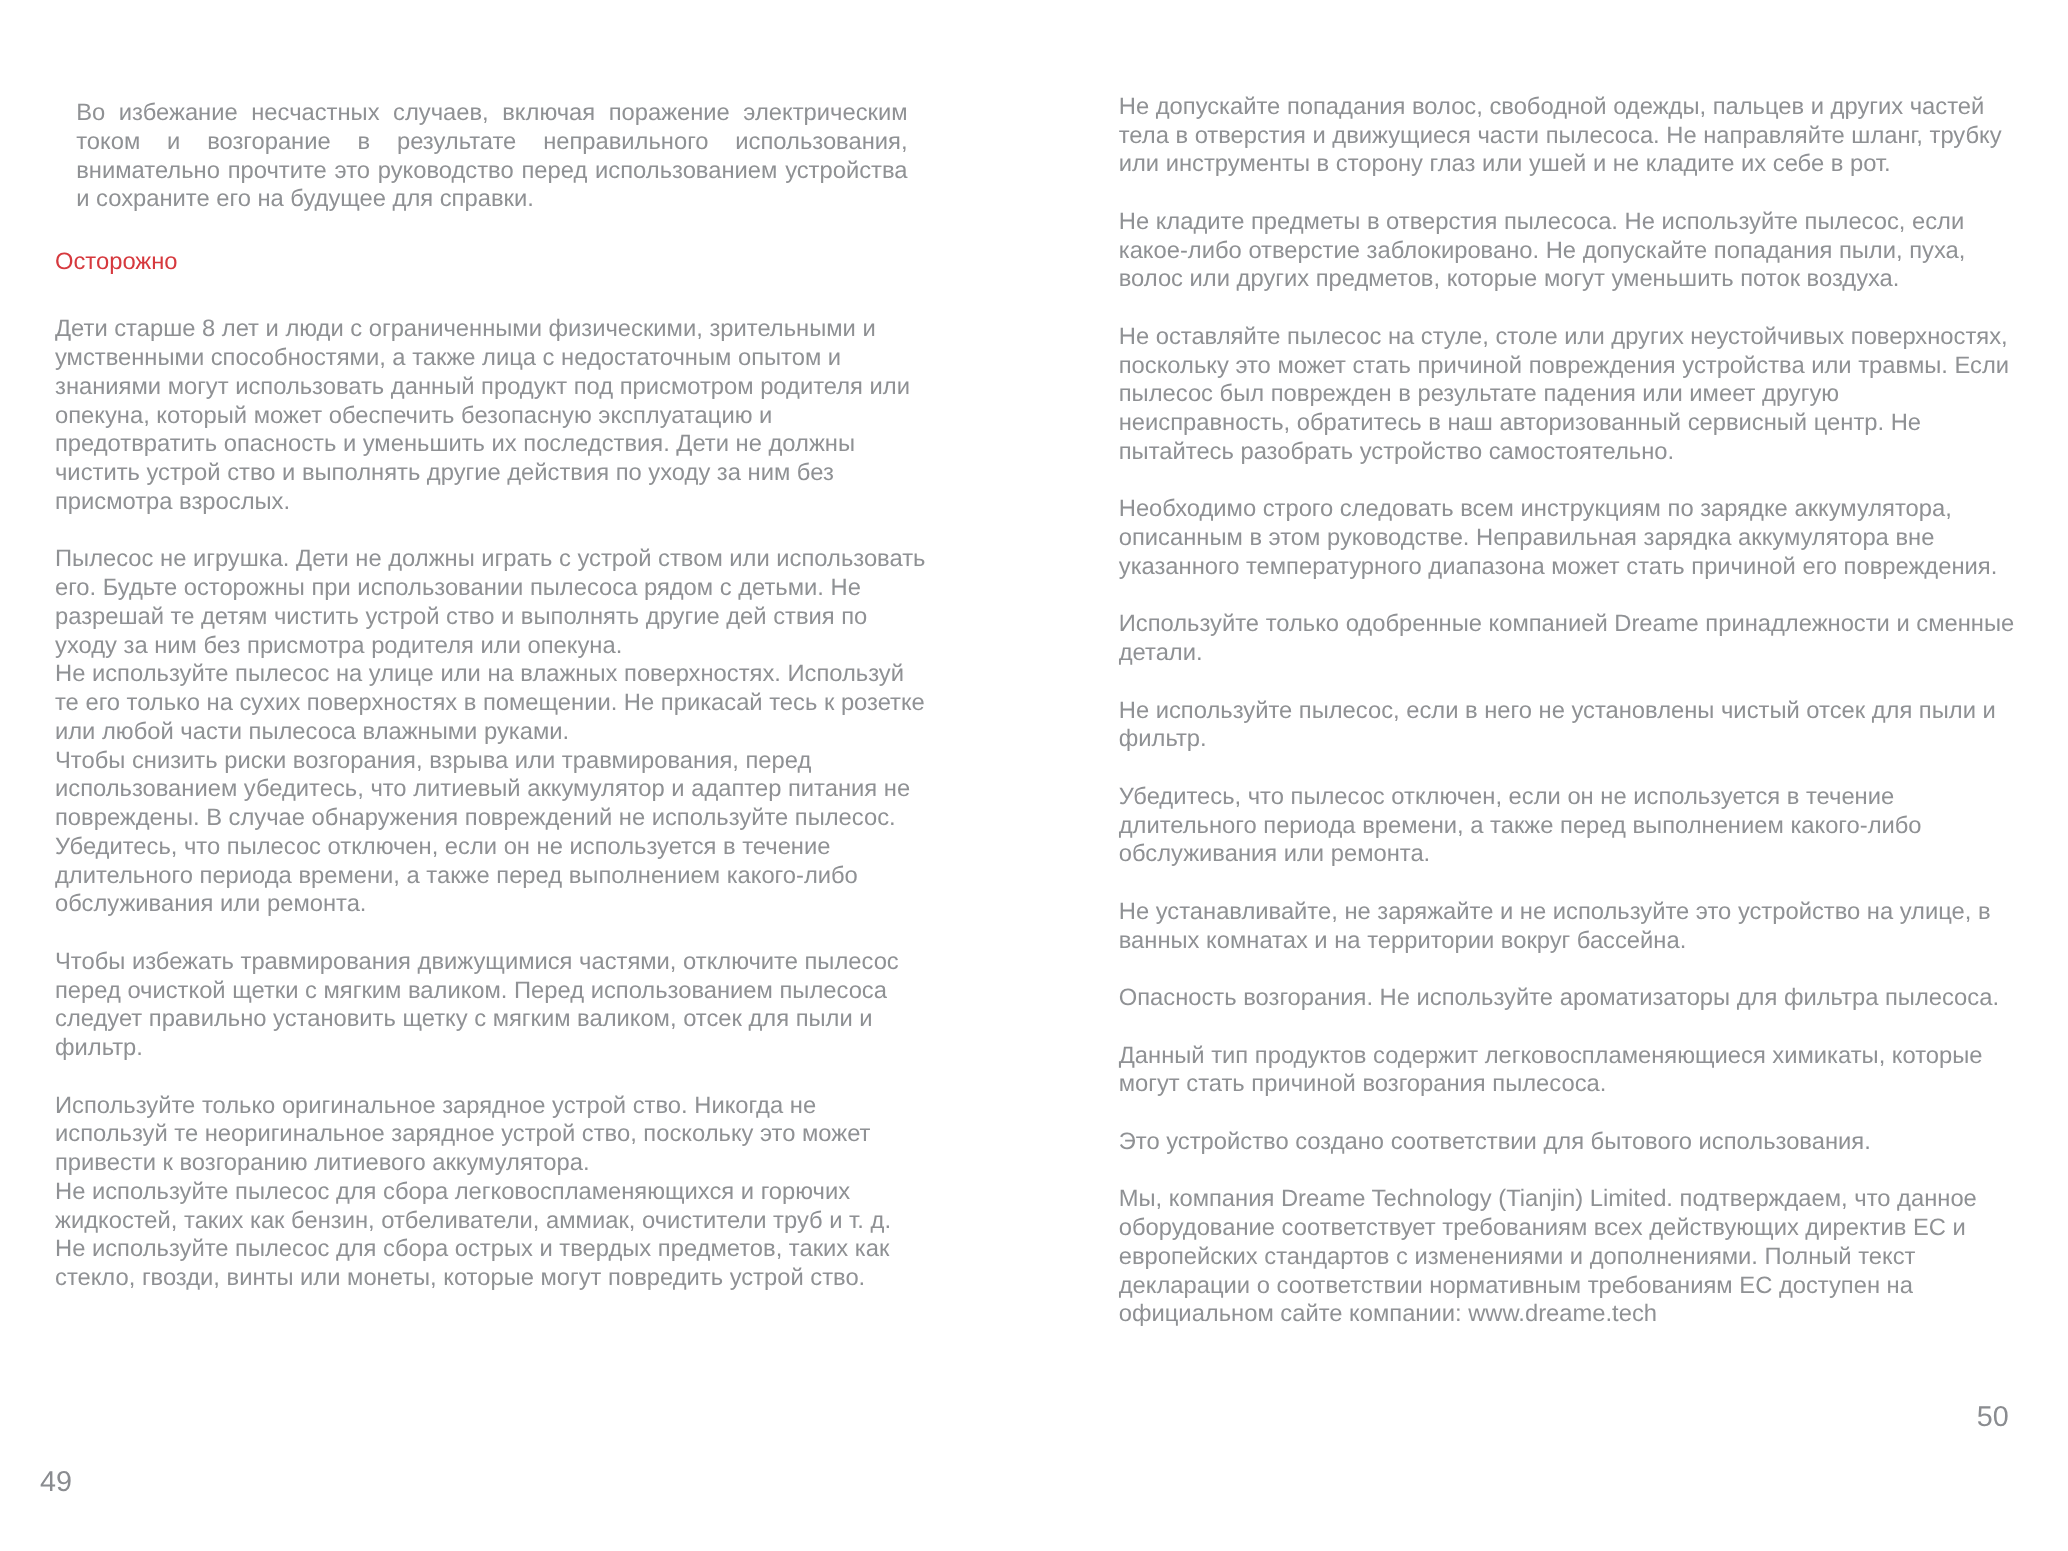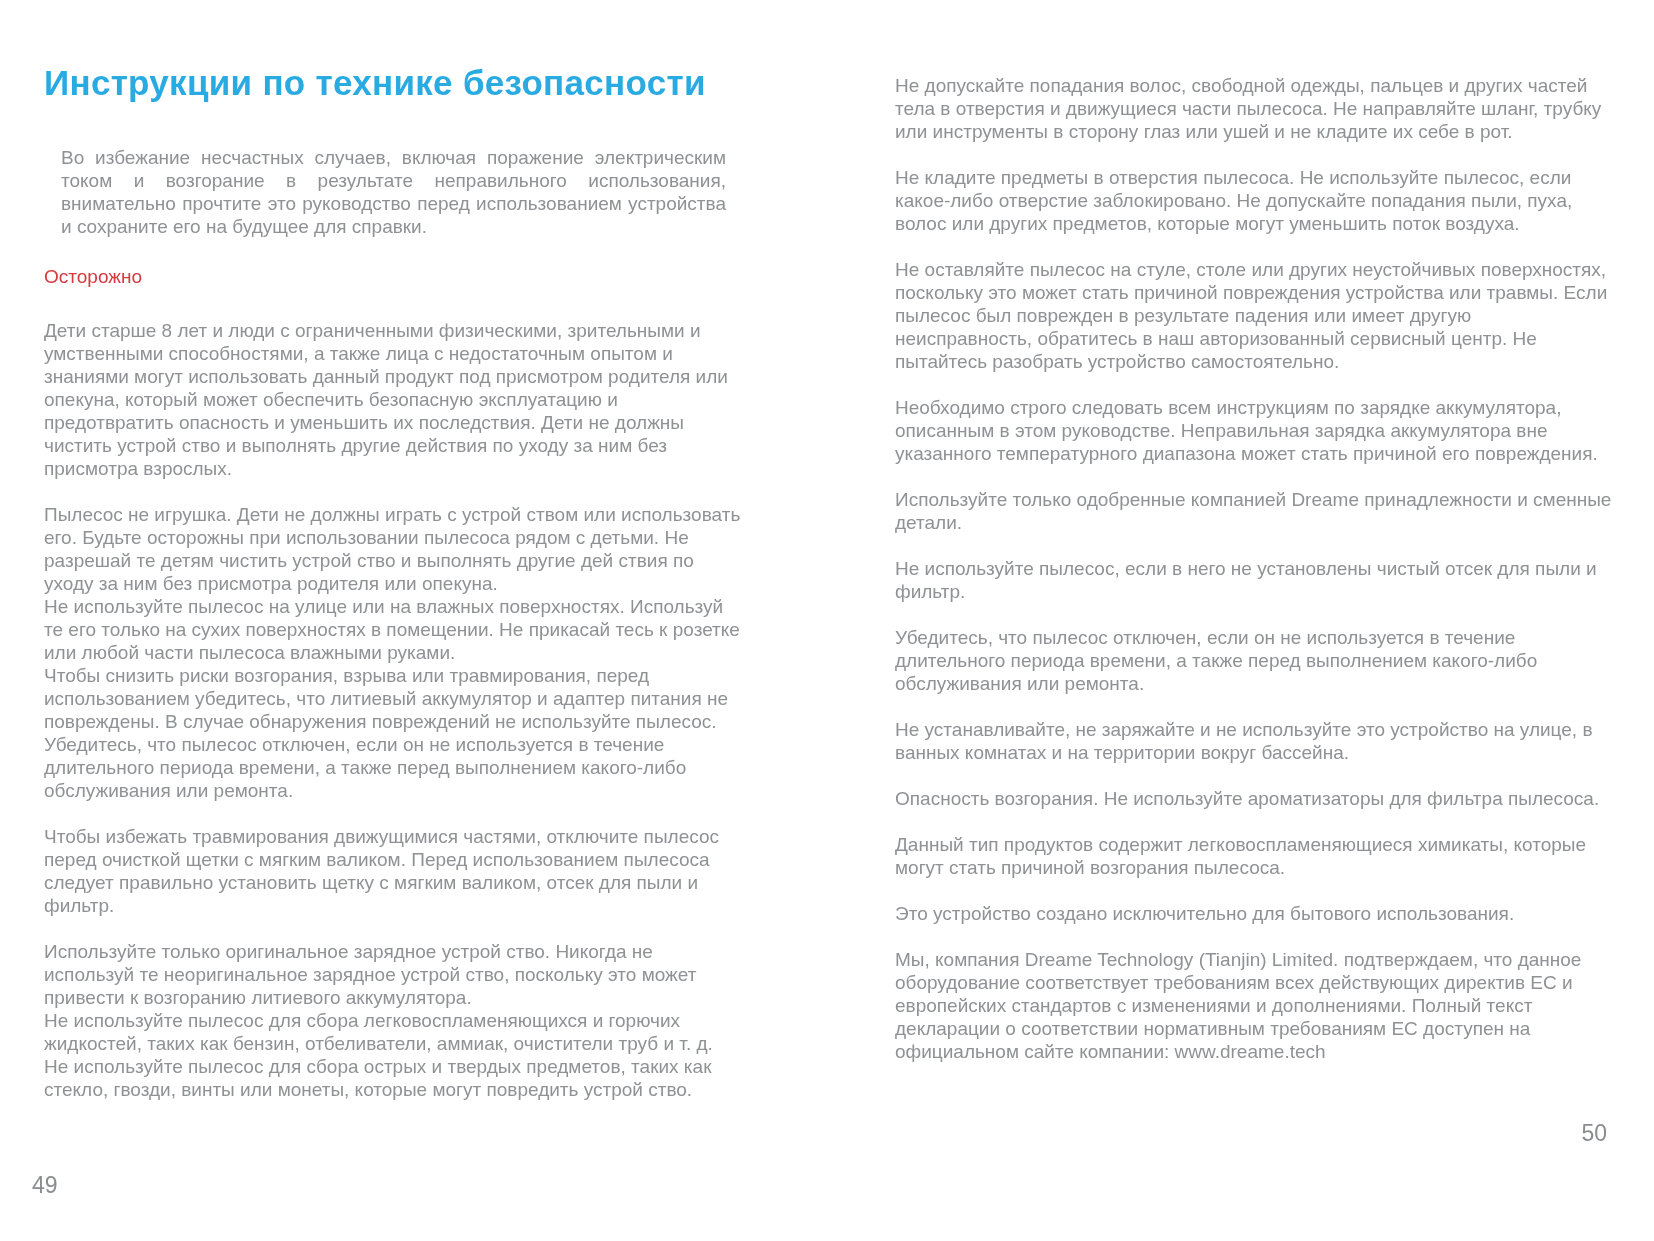--- a/index.html
+++ b/index.html
@@ -57,21 +57,20 @@
   }
   .page-number.pn-left { left: 32px; top: 1172px; }
   .page-number.pn-right { right: 47px; top: 1120px; text-align: right; }
 </style>
 </head>
 <body>
 
 <div class="sheet">
 
   <div class="col-left">
-    <h1 class="title">Инструкции по технике безопасности</h1>
 
     <p class="body-par intro">Во избежание несчастных случаев, включая поражение электрическим током и возгорание в результате неправильного использования, внимательно прочтите это руководство перед использованием устройства и сохраните его на будущее для справки.</p>
 
     <h2 class="warning">Осторожно</h2>
 
     <div class="block first">
       <p class="body-par">Дети старше 8 лет и люди с ограниченными физическими, зрительными и умственными способностями, а также лица с недостаточным опытом и знаниями могут использовать данный продукт под присмотром родителя или опекуна, который может обеспечить безопасную эксплуатацию и предотвратить опасность и уменьшить их последствия. Дети не должны чистить устрой ство и выполнять другие действия по уходу за ним без присмотра взрослых.</p>
     </div>
 
     <div class="block">
@@ -97,20 +96,20 @@
     <p class="body-par">Не допускайте попадания волос, свободной одежды, пальцев и других частей тела в отверстия и движущиеся части пылесоса. Не направляйте шланг, трубку или инструменты в сторону глаз или ушей и не кладите их себе в рот.</p>
     <p class="body-par">Не кладите предметы в отверстия пылесоса. Не используйте пылесос, если какое-либо отверстие заблокировано. Не допускайте попадания пыли, пуха, волос или других предметов, которые могут уменьшить поток воздуха.</p>
     <p class="body-par">Не оставляйте пылесос на стуле, столе или других неустойчивых поверхностях, поскольку это может стать причиной повреждения устройства или травмы. Если пылесос был поврежден в результате падения или имеет другую неисправность, обратитесь в наш авторизованный сервисный центр. Не пытайтесь разобрать устройство самостоятельно.</p>
     <p class="body-par">Необходимо строго следовать всем инструкциям по зарядке аккумулятора, описанным в этом руководстве. Неправильная зарядка аккумулятора вне указанного температурного диапазона может стать причиной его повреждения.</p>
     <p class="body-par">Используйте только одобренные компанией Dreame принадлежности и сменные детали.</p>
     <p class="body-par">Не используйте пылесос, если в него не установлены чистый отсек для пыли и фильтр.</p>
     <p class="body-par">Убедитесь, что пылесос отключен, если он не используется в течение длительного периода времени, а также перед выполнением какого-либо обслуживания или ремонта.</p>
     <p class="body-par">Не устанавливайте, не заряжайте и не используйте это устройство на улице, в ванных комнатах и на территории вокруг бассейна.</p>
     <p class="body-par">Опасность возгорания. Не используйте ароматизаторы для фильтра пылесоса.</p>
     <p class="body-par">Данный тип продуктов содержит легковоспламеняющиеся химикаты, которые могут стать причиной возгорания пылесоса.</p>
-    <p class="body-par">Это устройство создано исключительно для бытового использования.</p>
+    <p class="body-par">Это устройство создано соответствии для бытового использования.</p>
     <p class="body-par">Мы, компания Dreame Technology (Tianjin) Limited. подтверждаем, что данное оборудование соответствует требованиям всех действующих директив ЕС и европейских стандартов с изменениями и дополнениями. Полный текст декларации о соответствии нормативным требованиям ЕС доступен на официальном сайте компании: www.dreame.tech</p>
   </div>
 
   <div class="page-number pn-left">49</div>
   <div class="page-number pn-right">50</div>
 
 </div>
 
 </body></html>

